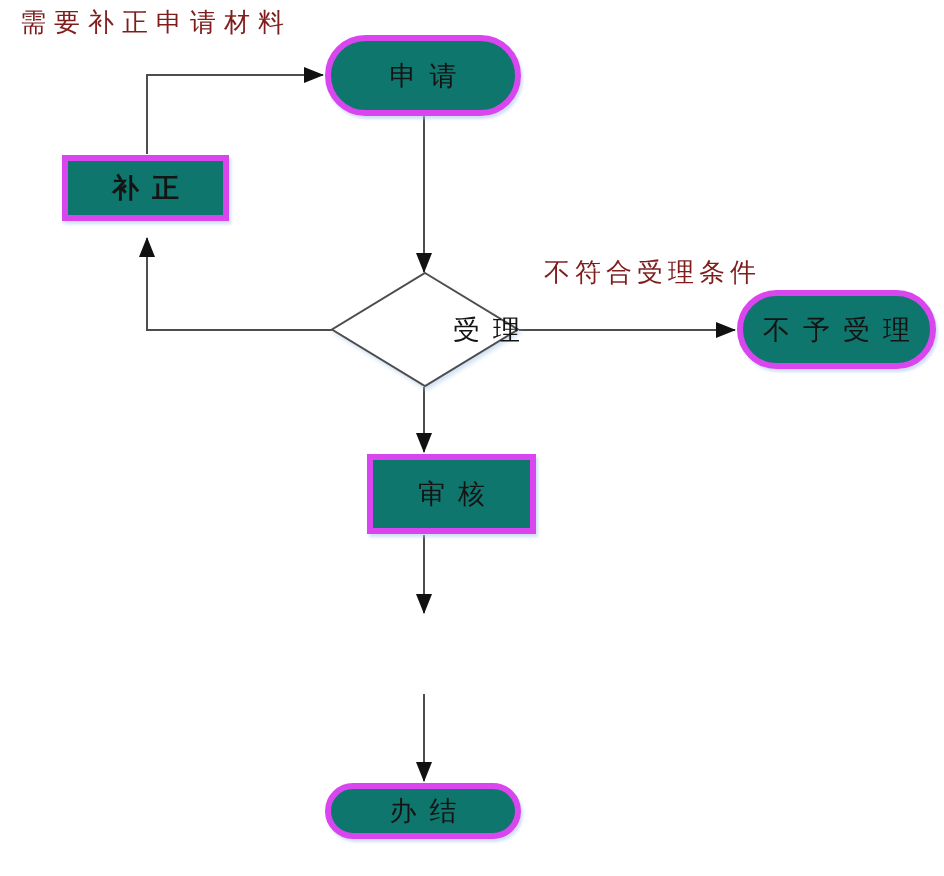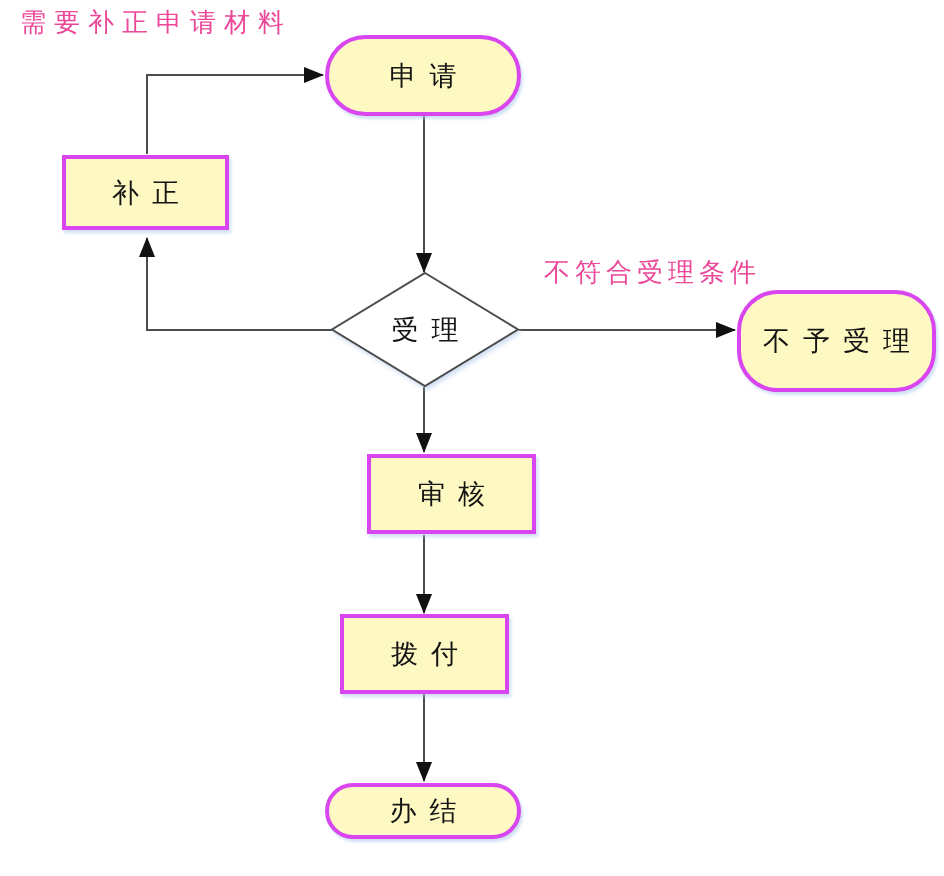--- a/index.html
+++ b/index.html
@@ -15,56 +15,57 @@
   .connectors {
     position: absolute;
     left: 0; top: 0;
     width: 944px; height: 876px;
   }
   .node {
     position: absolute;
     display: flex;
     align-items: center;
     justify-content: center;
-    background: #fef9c3;
-    border: 4px solid #d946ef;
+    background: #0f766e;
+    border: 6px solid #d946ef;
     color: #141414;
     font-size: 27px;
     letter-spacing: 13px;
     box-shadow: 2px 3px 3px rgba(170, 198, 235, 0.55);
   }
   .node > span { margin-right: -13px; white-space: nowrap; }
   .stadium { border-radius: 41px; }
   .diamond {
     border: none;
     background: transparent;
     box-shadow: none;
+    justify-content: flex-end;
   }
   .diamond svg {
     position: absolute;
     left: 0; top: 0;
     width: 100%; height: 100%;
     filter: drop-shadow(2px 3px 2px rgba(170, 198, 235, 0.55));
   }
   .diamond > span { position: relative; z-index: 1; }
   .edge-label {
     position: absolute;
-    color: #ec4899;
+    color: #7f1d1d;
     font-size: 26px;
     white-space: nowrap;
     text-align: center;
   }
   .edge-label.need-supplement { left: 20px; top: 5px; letter-spacing: 8px; }
   .edge-label.not-meet { left: 544px; top: 255px; letter-spacing: 5px; }
 
   
   .node-apply      { left: 325px; top: 35px;  width: 196px; height: 81px; }
-  .node-supplement { left: 62px;  top: 155px; width: 167px; height: 75px; }
+  .node-supplement { left: 62px;  top: 155px; width: 167px; height: 66px; font-weight: bold; }
   .node-accept     { left: 330px; top: 271px; width: 190px; height: 117px; }
-  .node-reject     { left: 737px; top: 290px; width: 199px; height: 102px; }
+  .node-reject     { left: 737px; top: 290px; width: 199px; height: 79px; }
   .node-review     { left: 340px; top: 454px; width: 169px; height: 80px; margin-left: 27px; }
   .node-disburse   { left: 340px; top: 614px; width: 169px; height: 80px; }
   .node-complete   { left: 325px; top: 783px; width: 196px; height: 56px; }
 </style>
 </head>
 <body>
 
 <div class="canvas">
 
   <svg class="connectors" width="944" height="876" viewBox="0 0 944 876" xmlns="http://www.w3.org/2000/svg">
@@ -102,21 +103,18 @@
   </div>
 
   <div class="node stadium node-reject">
     <span>不予受理</span>
   </div>
 
   <div class="node node-review">
     <span>审核</span>
   </div>
 
-  <div class="node node-disburse">
-    <span>拨付</span>
-  </div>
 
   <div class="node stadium node-complete">
     <span>办结</span>
   </div>
 
 </div>
 
 </body></html>

